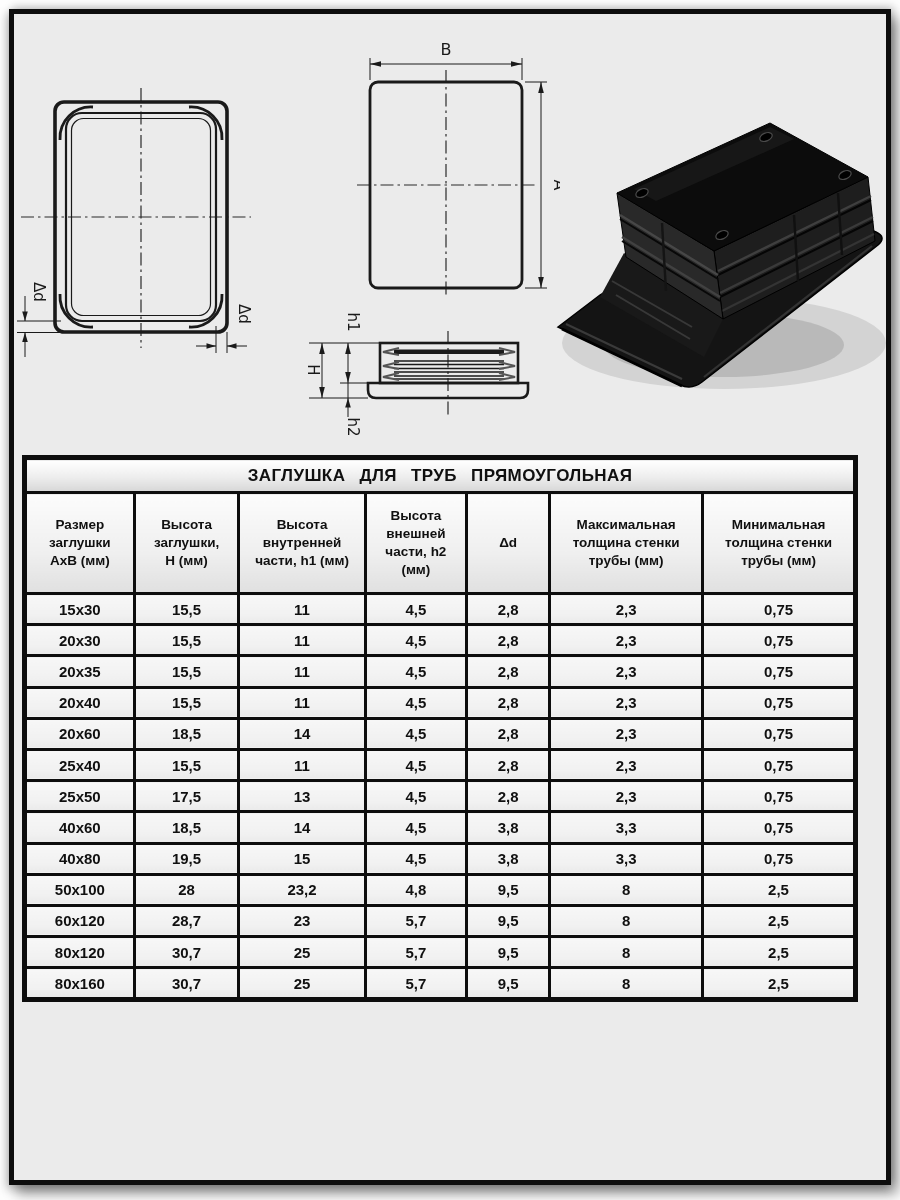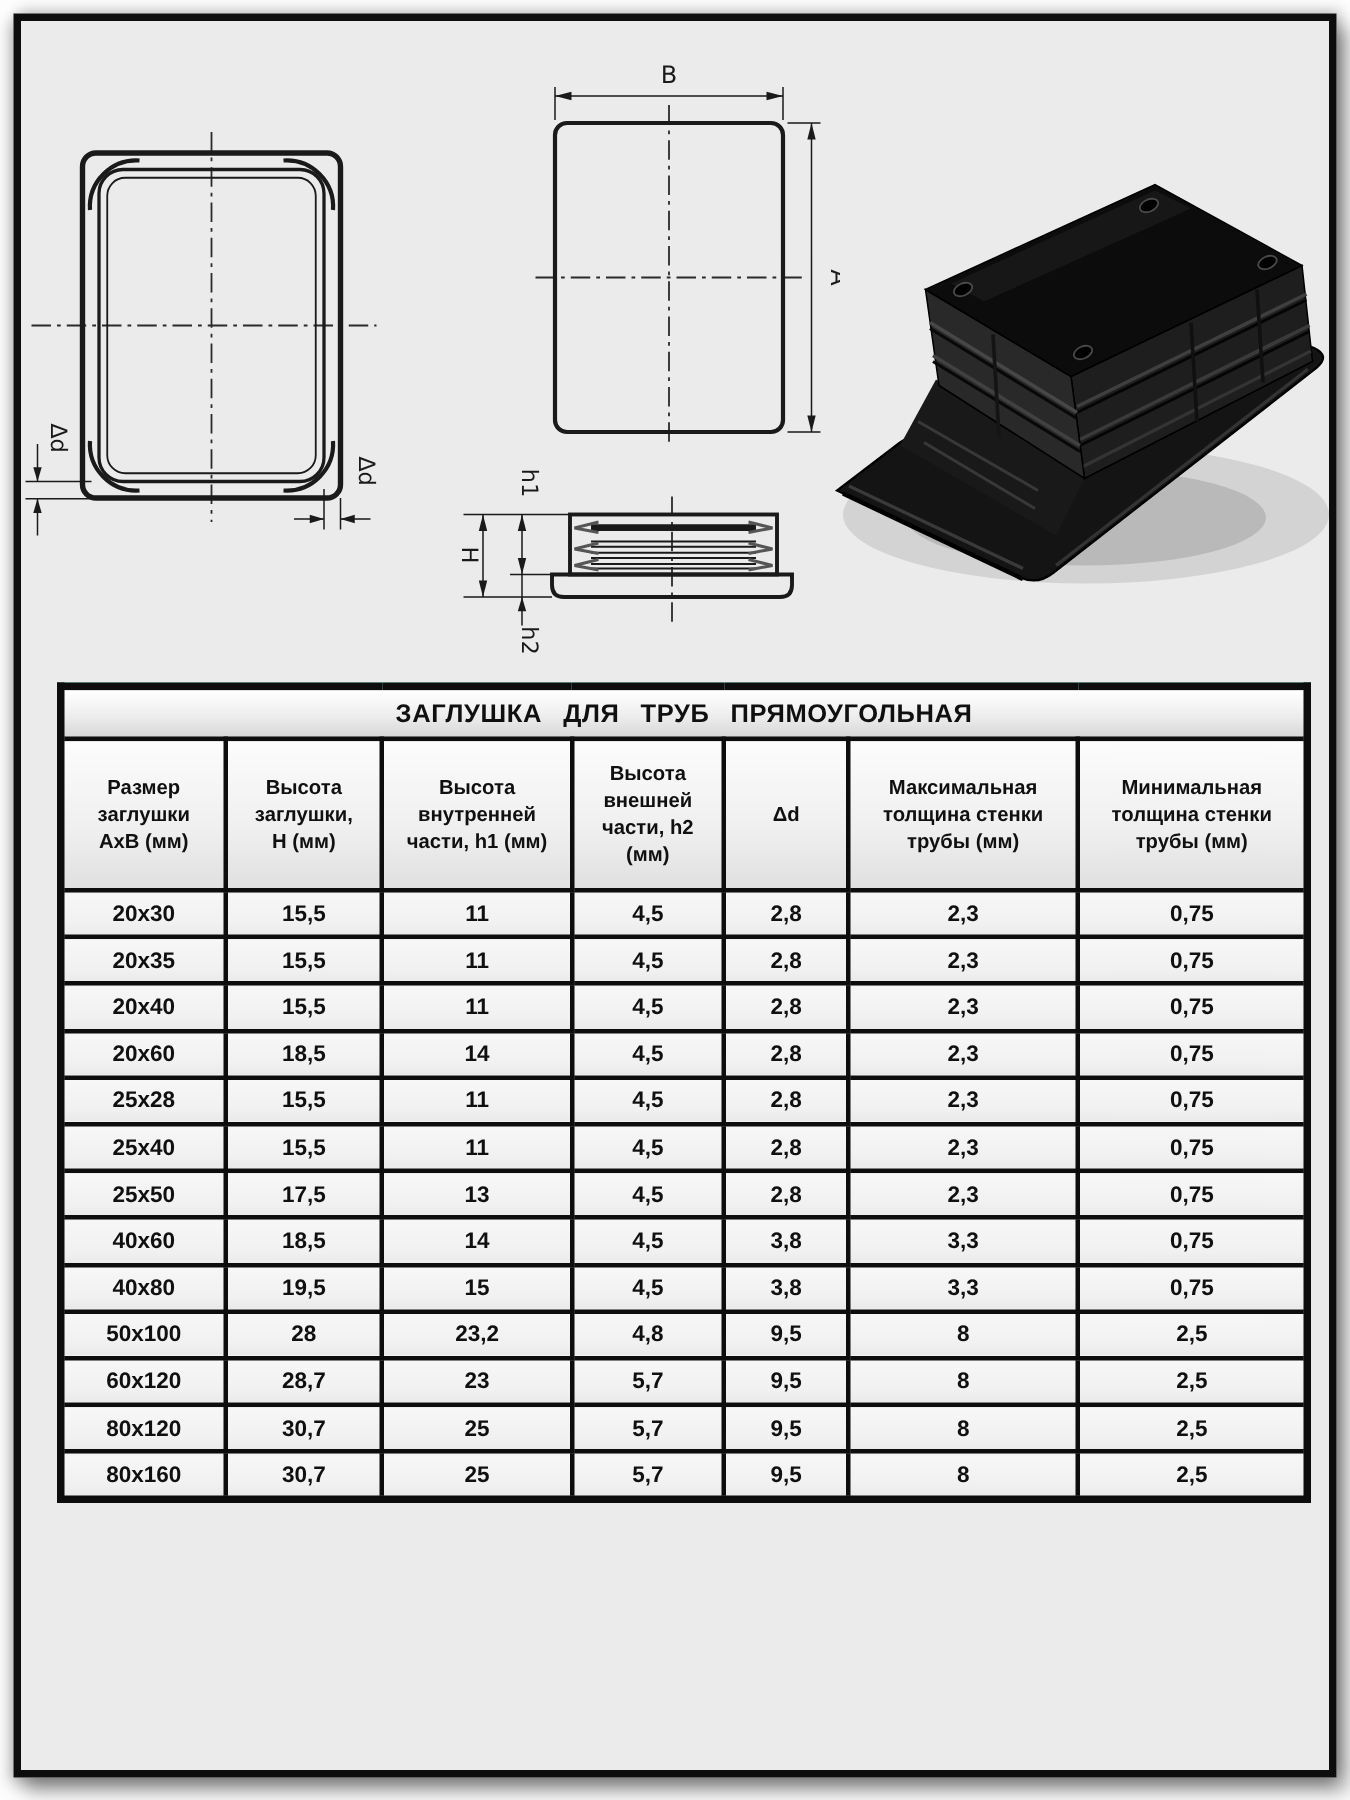--- a/index.html
+++ b/index.html
@@ -11,23 +11,23 @@
     box-shadow:7px 9px 12px rgba(0,0,0,.38),-3px 4px 9px rgba(0,0,0,.22),3px -3px 8px rgba(0,0,0,.18);
   }
   .frame > svg{position:absolute;}
   svg text{font-family:"DejaVu Sans",sans-serif;fill:#1a1a1a;}
   .lineart{stroke:#1a1a1a;fill:none;}
   .cline{stroke:#2a2a2a;stroke-width:1.2;stroke-dasharray:13 4 2.5 4;fill:none;}
   .dim{stroke:#1a1a1a;stroke-width:1;fill:none;}
   .arr{fill:#1a1a1a;stroke:none;}
 
   table.spec{
-    position:absolute;left:24px;top:441px;width:836px;
+    position:absolute;left:8px;top:441px;width:836px;
     border-collapse:collapse;table-layout:fixed;
-    background:#5eead4;border:5px solid #0d0d0d;
+    background:#a3a3a3;border:5px solid #0d0d0d;
   }
   table.spec th,table.spec td{
     border:3px solid #0d0d0d;text-align:center;vertical-align:middle;
     color:#101010;padding:0 2px;
   }
   th.title-cell{
     height:31px;font-size:17px;font-weight:700;letter-spacing:.4px;word-spacing:9px;
     background:linear-gradient(#ffffff 0%,#ededed 55%,#d7d7d7 100%);
   }
   th.colhead{
@@ -186,20 +186,29 @@
             <th class="colhead">Максимальная
 толщина стенки
 трубы (мм)</th>
             <th class="colhead">Минимальная
 толщина стенки
 трубы (мм)</th>
           </tr>
       </thead>
       <tbody id="table-body">
           <tr>
+            <td>15x30</td>
+            <td>15,5</td>
+            <td>11</td>
+            <td>4,5</td>
+            <td>2,8</td>
+            <td>2,3</td>
+            <td>0,75</td>
+          </tr>
+          <tr>
             <td>20x30</td>
             <td>15,5</td>
             <td>11</td>
             <td>4,5</td>
             <td>2,8</td>
             <td>2,3</td>
             <td>0,75</td>
           </tr>
           <tr>
             <td>20x35</td>
@@ -216,29 +225,20 @@
             <td>11</td>
             <td>4,5</td>
             <td>2,8</td>
             <td>2,3</td>
             <td>0,75</td>
           </tr>
           <tr>
             <td>20x60</td>
             <td>18,5</td>
             <td>14</td>
-            <td>4,5</td>
-            <td>2,8</td>
-            <td>2,3</td>
-            <td>0,75</td>
-          </tr>
-          <tr>
-            <td>25x28</td>
-            <td>15,5</td>
-            <td>11</td>
             <td>4,5</td>
             <td>2,8</td>
             <td>2,3</td>
             <td>0,75</td>
           </tr>
           <tr>
             <td>25x40</td>
             <td>15,5</td>
             <td>11</td>
             <td>4,5</td>

